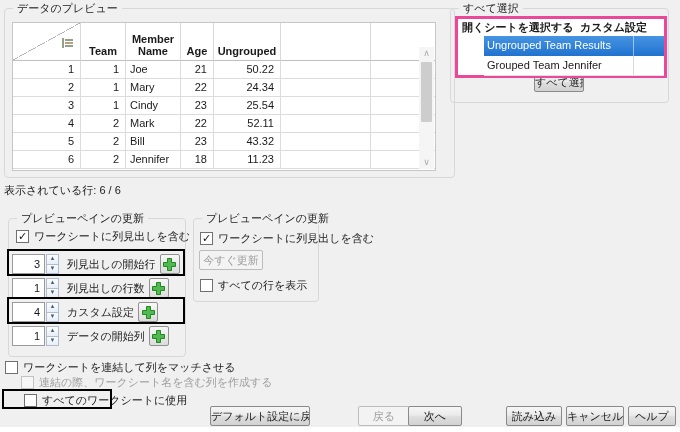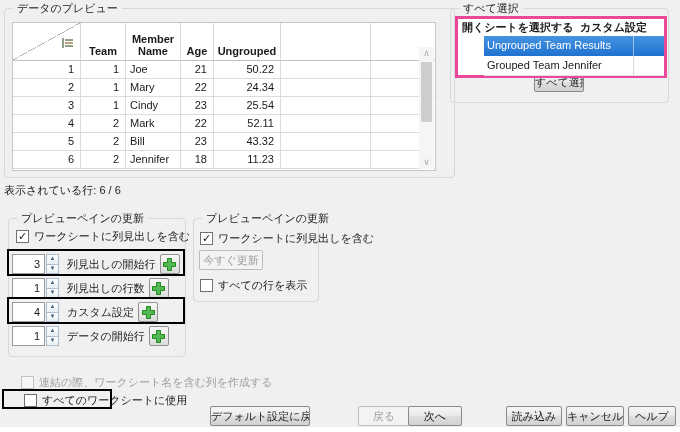--- a/index.html
+++ b/index.html
@@ -244,21 +244,21 @@
         </svg>
     </div>
   </div>
 
   <div class="spinrow" style="top:324px">
     <div class="spinedit">1</div>
     <div class="spinbtns">
       <div class="spinbtn">▲</div>
       <div class="spinbtn">▼</div>
     </div>
-    <div class="spinlabel">データの開始行</div>
+    <div class="spinlabel">データの開始列</div>
     <div class="plusbtn">
       <svg width="13" height="13" viewBox="0 0 13 13">
           <path d="M4.5 0.5 h4 v4 h4 v4 h-4 v4 h-4 v-4 h-4 v-4 h4 z" fill="#52b852" stroke="#1e8a1e"></path>
         </svg>
     </div>
   </div>
 
   <div class="groupbox" style="left:193px;top:218px;width:126px;height:84px">
     <span class="grouplabel">プレビューペインの更新</span>
   </div>
@@ -268,20 +268,24 @@
     <span class="cblabel">ワークシートに列見出しを含む</span>
   </div>
 
   <div class="btn disabled small" style="left:199px;top:250px;width:64px">今すぐ更新</div>
 
   <div class="cbrow" style="left:200px;top:278px">
     <span class="cb"></span>
     <span class="cblabel">すべての行を表示</span>
   </div>
 
+  <div class="cbrow" style="left:5px;top:360px">
+    <span class="cb"></span>
+    <span class="cblabel">ワークシートを連結して列をマッチさせる</span>
+  </div>
 
   <div class="cbrow disabled" style="left:21px;top:375px">
     <span class="cb"></span>
     <span class="cblabel">連結の際、ワークシート名を含む列を作成する</span>
   </div>
 
   <div class="cbrow" style="left:24px;top:393px">
     <span class="cb"></span>
     <span class="cblabel">すべてのワークシートに使用</span>
   </div>

